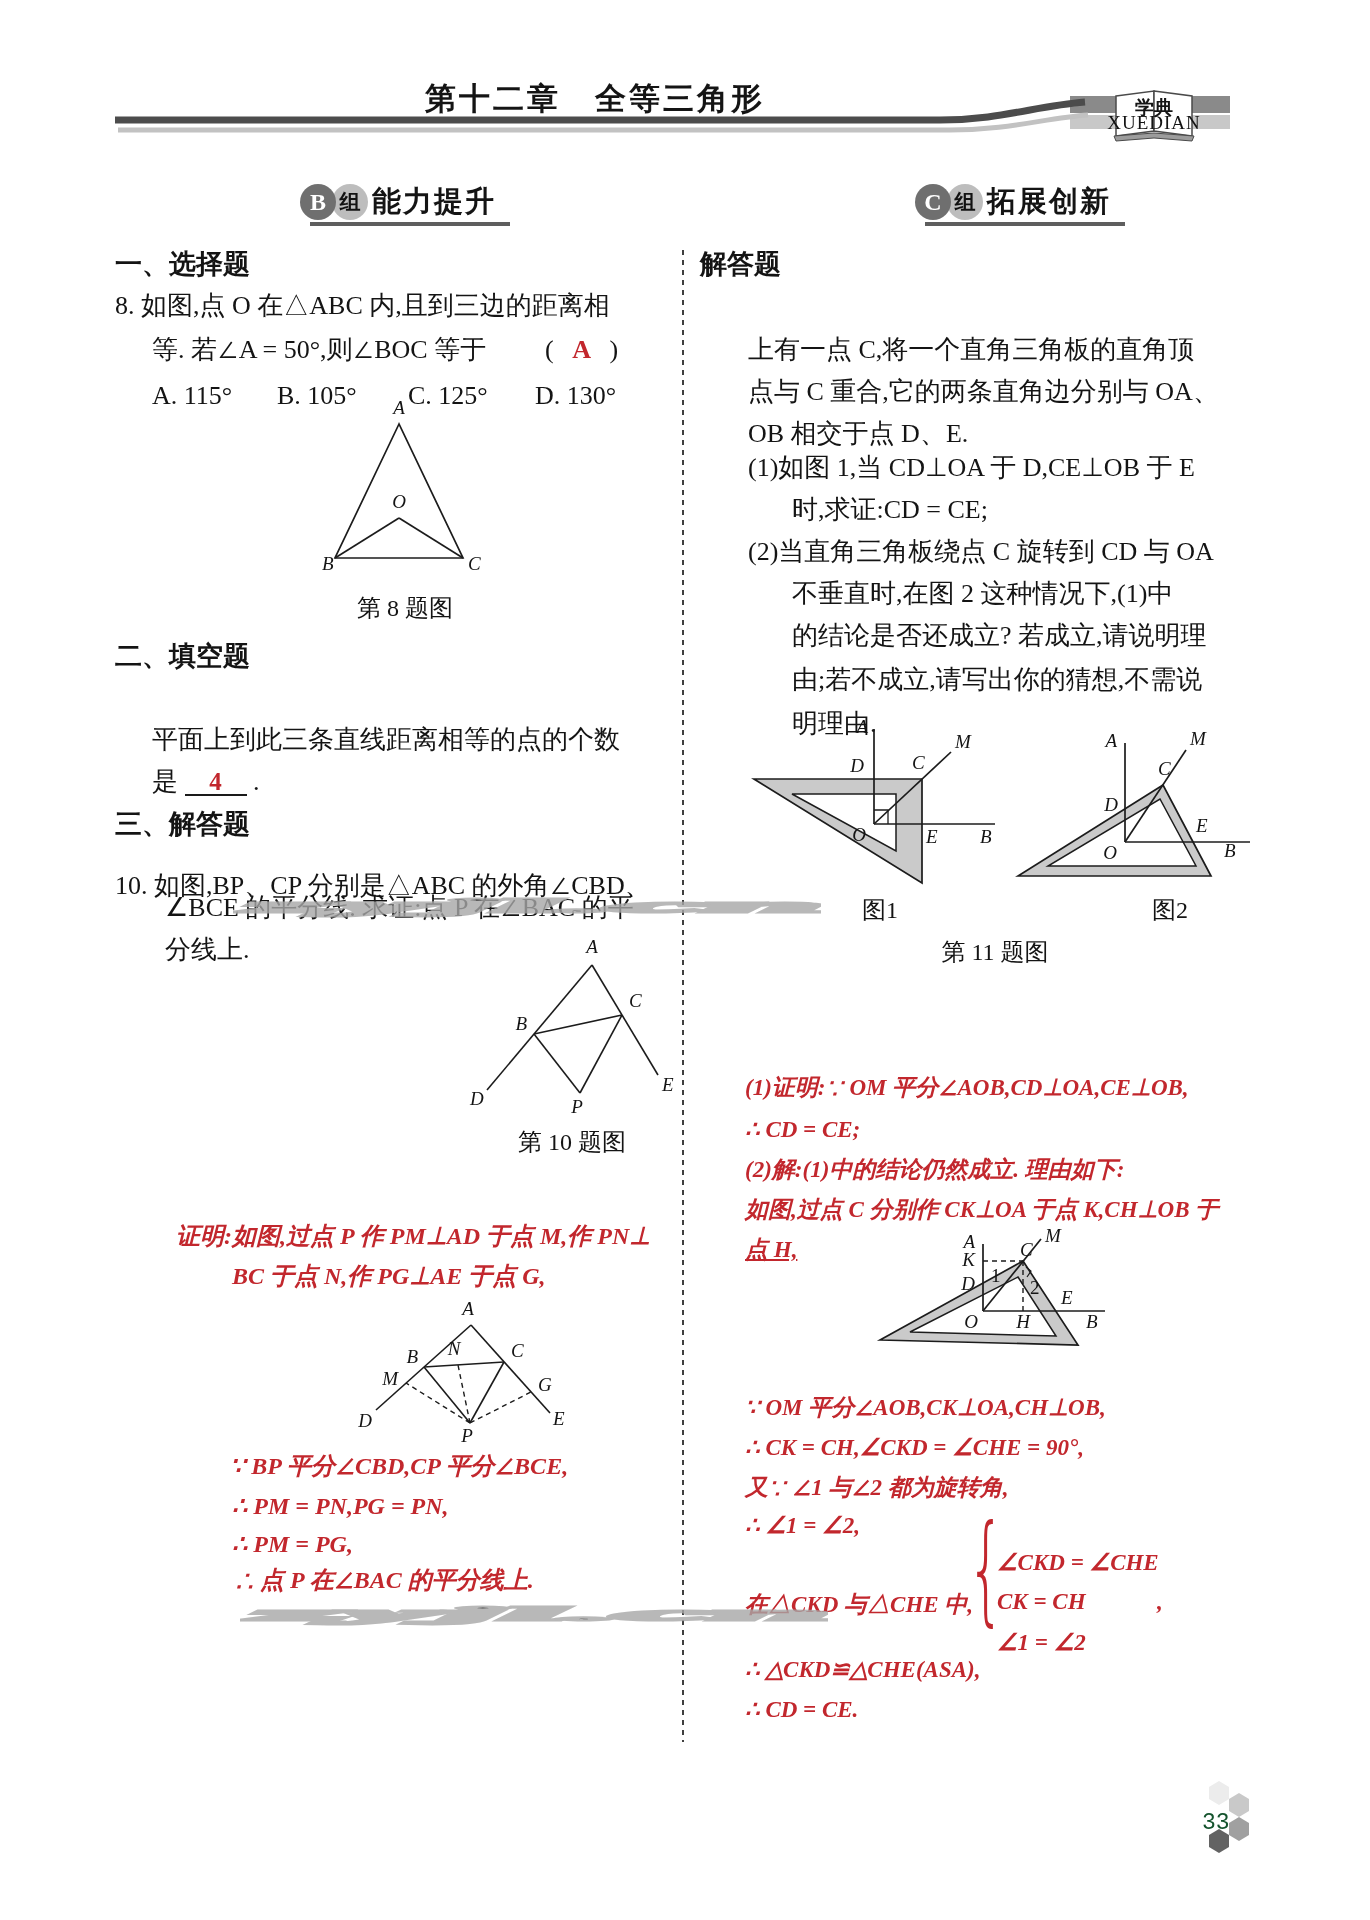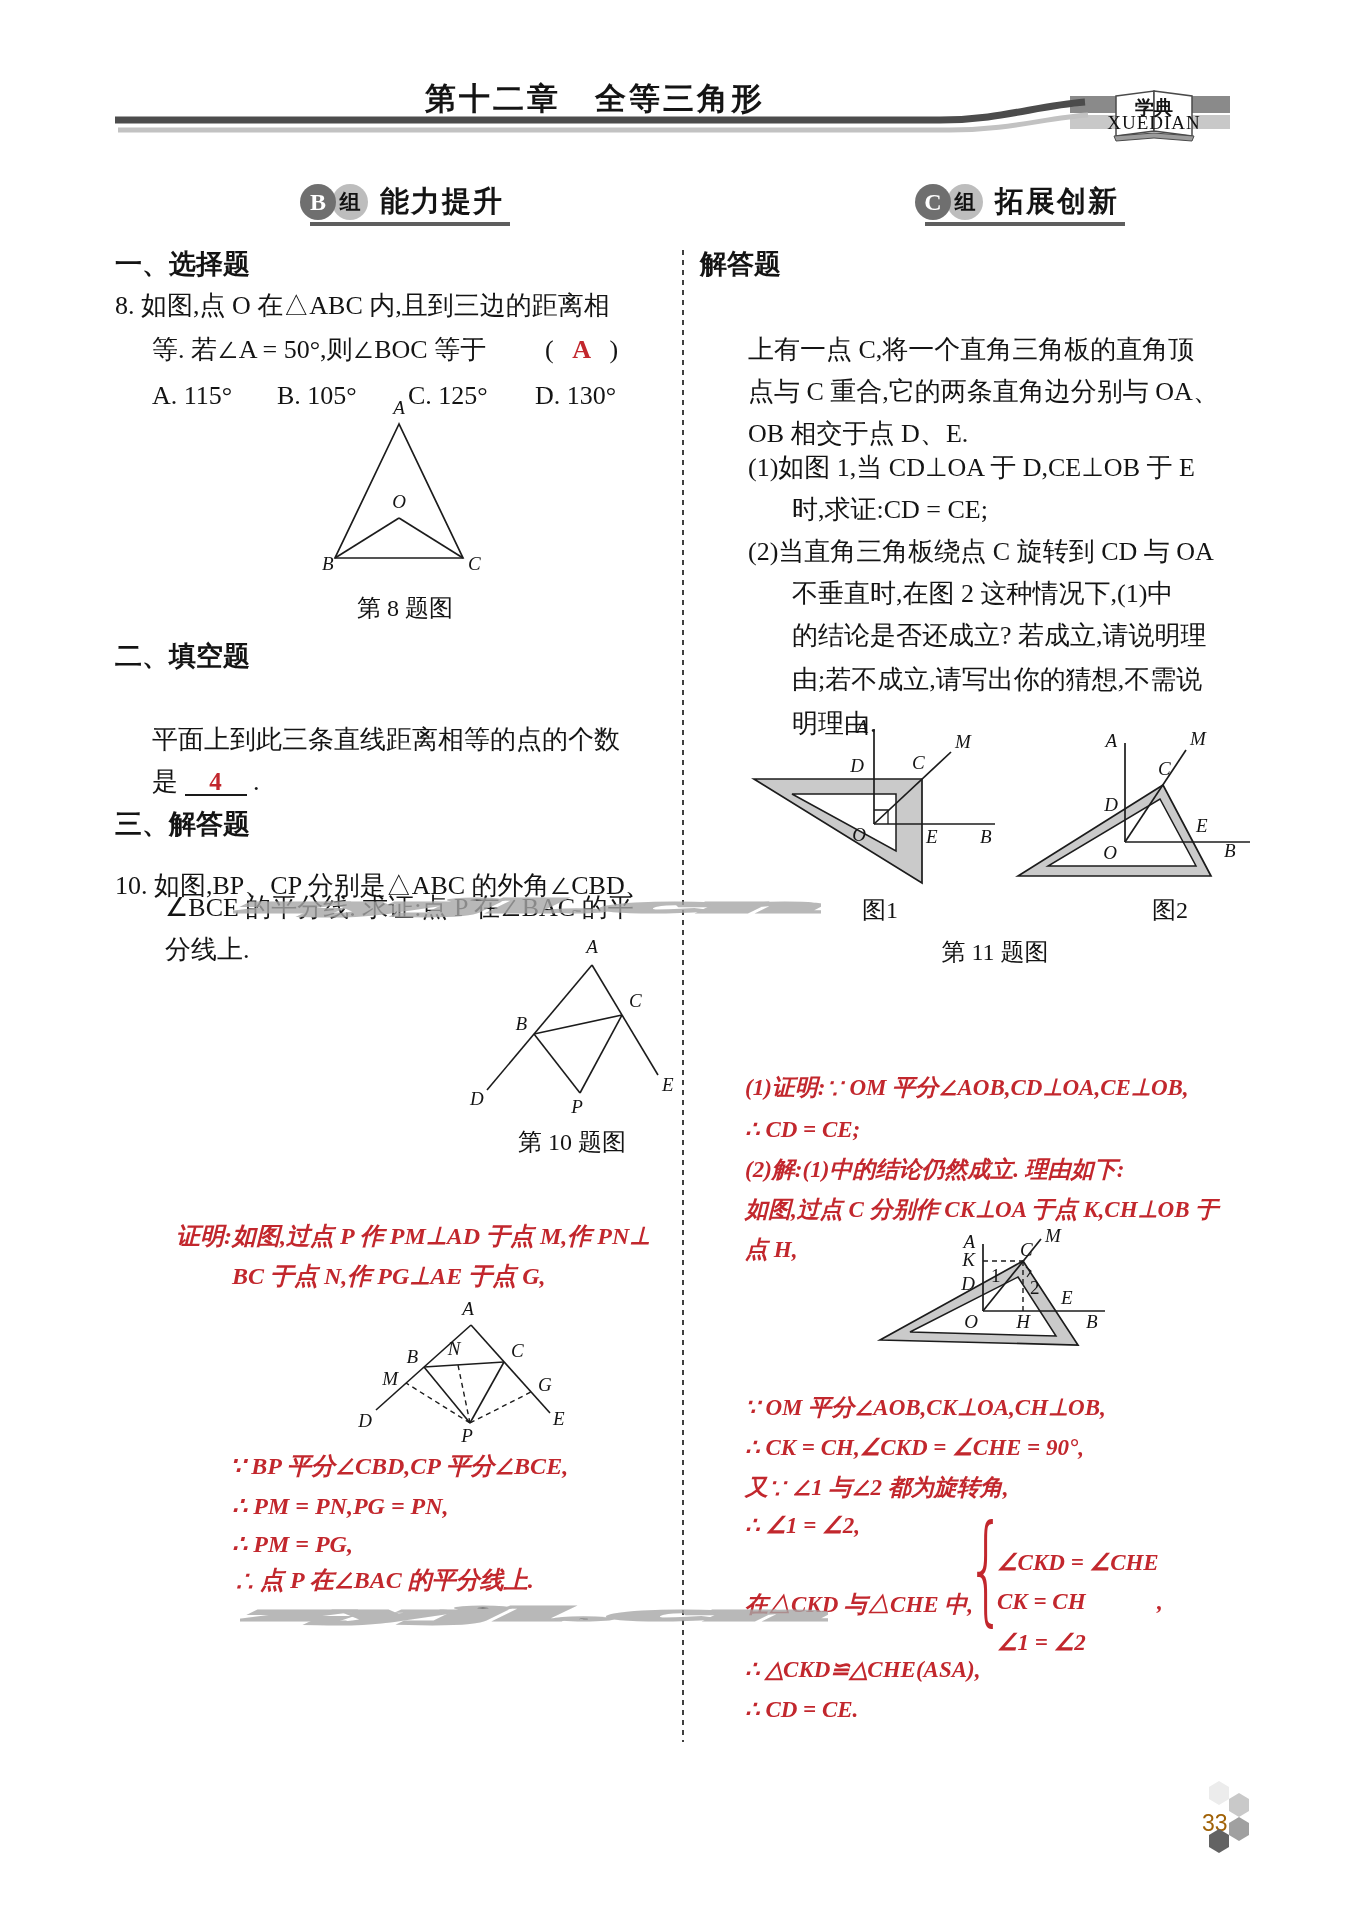--- a/index.html
+++ b/index.html
@@ -10,36 +10,36 @@
   .red{color:#c2272d;font-style:italic;font-weight:600;font-size:24px;}
   .redr{color:#c2272d;font-style:italic;font-weight:600;font-size:23px;margin-top:28px;}
   .cap{font-size:24px;text-align:center;}
   .title{font-weight:700;font-size:31px;letter-spacing:3px;text-align:center;}
   .badge{position:absolute;display:flex;align-items:center;}
   .bcirc{width:36px;height:36px;border-radius:50%;display:flex;align-items:center;justify-content:center;
          font-weight:700;font-size:24px;}
   .bcirc.dark{background:#6f6f6f;color:#fff;z-index:2;}
   .bcirc.lite{background:#bdbdbd;color:#111;margin-left:-4px;font-size:21px;
               font-family:"Liberation Sans",sans-serif;}
-  .btitle{font-family:Liberation Mono, monospace;font-weight:700;font-size:29px;margin-left:12px;letter-spacing:2px;}
+  .btitle{font-family:Liberation Mono, monospace;font-weight:700;font-size:29px;margin-left:4px;letter-spacing:2px;}
   .bunder{position:absolute;height:4px;background:#5e5e5e;}
   .divider{position:absolute;left:682px;top:250px;width:2px;height:1492px;
            background:repeating-linear-gradient(to bottom,#3f3f3f 0 5px,transparent 5px 10px);}
   svg{position:absolute;overflow:visible;}
   svg text{font-family:"Liberation Serif",serif;font-style:italic;font-size:19px;fill:#141414;}
   svg text.up{font-style:normal;}
   .blank4{display:inline-block;min-width:62px;text-align:center;border-bottom:2px solid #1a1a1a;
           color:#c2272d;font-style:normal;font-weight:700;font-size:25px;line-height:1;}
   .ansA{color:#c2272d;font-style:normal;font-weight:700;}
   .parens{letter-spacing:0;}
   .wm{position:absolute;pointer-events:none;opacity:.8;z-index:5;}
   .brace{position:absolute;font-family:"DejaVu Sans",sans-serif;font-size:120px;font-weight:200;
          color:#c2272d;transform:scaleX(.5);transform-origin:left top;line-height:1;}
   .sysrow{position:absolute;white-space:nowrap;}
-  .pagenum{position:absolute;font-family:Liberation Sans, sans-serif;font-size:23px;color:#a16207;}
+  .pagenum{position:absolute;font-family:Liberation Mono, monospace;font-size:23px;color:#14532d;}
 </style>
 </head>
 <body>
 
 <div id="page">
 
   <div class="t title" style="left:425px;top:80px;width:310px;">第十二章　全等三角形</div>
 
   <svg style="left:110px;top:78px;" width="1160" height="105" viewBox="0 0 1160 105">
     <rect x="960" y="18" width="160" height="17" fill="#8a8a8a"></rect>
@@ -199,21 +199,21 @@
     <text x="234" y="142">B</text>
   </svg>
   <div class="t cap" style="left:1085px;top:896px;width:170px;">图2</div>
 
   <div class="t cap" style="left:885px;top:938px;width:220px;">第 11 题图</div>
 
   <div class="t redr" style="left:745px;top:1046px;">(1)证明:∵ OM 平分∠AOB,CD⊥OA,CE⊥OB,</div>
   <div class="t redr" style="left:745px;top:1088px;">∴ CD = CE;</div>
   <div class="t redr" style="left:745px;top:1128px;">(2)解:(1)中的结论仍然成立. 理由如下:</div>
   <div class="t redr" style="left:745px;top:1168px;">如图,过点 C 分别作 CK⊥OA 于点 K,CH⊥OB 于</div>
-  <div class="t redr" style="left:745px;top:1208px;">点 H,</div>
+  <div class="t redr" style="left:745px;top:1208px;text-decoration:underline;">点 H,</div>
 
   <svg style="left:860px;top:1232px;" width="260" height="132" viewBox="0 0 260 132">
     <polygon points="20,108 218,113 163,29" fill="#cacaca" stroke="#1c1c1c" stroke-width="1.7"></polygon>
     <polygon points="50,100 196,104 158,45" fill="#ffffff" stroke="#1c1c1c" stroke-width="1.5"></polygon>
     <line x1="123" y1="12" x2="123" y2="79" stroke="#1c1c1c" stroke-width="1.7"></line>
     <line x1="123" y1="79" x2="245" y2="79" stroke="#1c1c1c" stroke-width="1.7"></line>
     <line x1="123" y1="79" x2="181" y2="7" stroke="#1c1c1c" stroke-width="1.7"></line>
     <line x1="123" y1="29" x2="163" y2="29" stroke="#1c1c1c" stroke-width="1.4" stroke-dasharray="5 4"></line>
     <line x1="163" y1="29" x2="163" y2="79" stroke="#1c1c1c" stroke-width="1.4" stroke-dasharray="5 4"></line>
     <polyline points="166,35 171,39 167,45" fill="none" stroke="#1c1c1c" stroke-width="1.2"></polyline>

